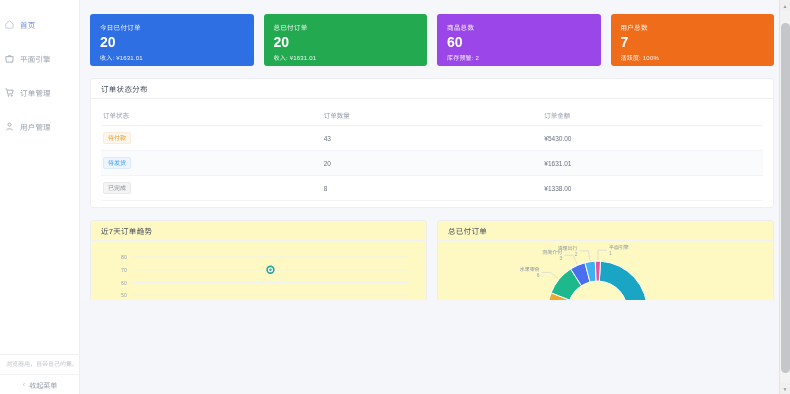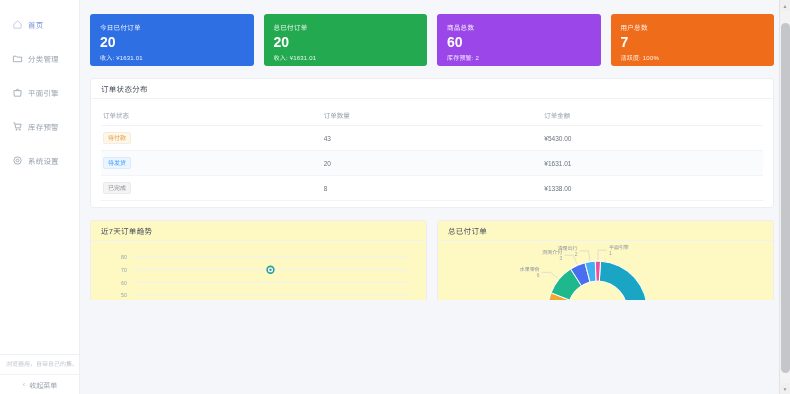--- a/index.html
+++ b/index.html
@@ -17,21 +17,21 @@
     width: 80px; height: 394px;
     background: #ffffff;
     border-right: 1px solid #eceef2;
     display: flex; flex-direction: column;
     padding-top: 14px;
     flex: 0 0 80px;
     position: relative;
   }
   .nav-item {
     display: flex; align-items: center; gap: 5px;
-    height: 20px; margin-bottom: 14px; padding-left: 12px;
+    height: 20px; margin-bottom: 14px; padding-left: 4px;
     cursor: pointer;
   }
   .nav-item .ico { width: 11px; height: 11px; flex: 0 0 11px; color: #9aa3b0; display:flex; align-items:center; justify-content:center; }
   .nav-item .ico svg { width: 11px; height: 11px; display:block; }
   .nav-item .lbl {
     font-size: 7.5px; color: #9aa3b0; white-space: nowrap; letter-spacing: .2px;
   }
   .nav-item.active .lbl { color: #7b95d8; }
   .nav-item.active .ico { color: #b7c4e6; }
 
@@ -129,52 +129,44 @@
           <span class="ico">
             <svg viewBox="0 0 24 24" fill="none" stroke="currentColor" stroke-width="1.8">
               <path d="M4 11 12 4l8 7v8a1 1 0 0 1-1 1H5a1 1 0 0 1-1-1z"></path>
             </svg>
           </span>
           <span class="lbl">首页</span>
         </div>
         <div class="nav-item">
           <span class="ico">
             <svg viewBox="0 0 24 24" fill="none" stroke="currentColor" stroke-width="1.8">
-              <path d="M3 7h6l2 2h10v10H3z"></path>
-            </svg>
-          </span>
-          <span class="lbl">分类管理</span>
-        </div>
-        <div class="nav-item">
-          <span class="ico">
-            <svg viewBox="0 0 24 24" fill="none" stroke="currentColor" stroke-width="1.8">
               <path d="M4 8h16l-1 12H5z"></path>
               <path d="M9 8a3 3 0 0 1 6 0"></path>
             </svg>
           </span>
           <span class="lbl">平面引擎</span>
         </div>
         <div class="nav-item">
           <span class="ico">
             <svg viewBox="0 0 24 24" fill="none" stroke="currentColor" stroke-width="1.8">
               <path d="M3 4h3l2 11h10l2-8H7"></path>
               <circle cx="10" cy="19" r="1.3"></circle>
               <circle cx="17" cy="19" r="1.3"></circle>
             </svg>
           </span>
-          <span class="lbl">库存预警</span>
+          <span class="lbl">订单管理</span>
         </div>
         <div class="nav-item">
           <span class="ico">
             <svg viewBox="0 0 24 24" fill="none" stroke="currentColor" stroke-width="1.8">
-              <circle cx="12" cy="12" r="3.2"></circle>
-              <circle cx="12" cy="12" r="8"></circle>
+              <circle cx="12" cy="8" r="3.4"></circle>
+              <path d="M5 20c1.4-4 11.6-4 14 0"></path>
             </svg>
           </span>
-          <span class="lbl">系统设置</span>
+          <span class="lbl">用户管理</span>
         </div>
       </div>
 
     <div class="sidebar-foot">
       <div class="foot-note">浏览器用，自带自己的集。</div>
       <div class="collapse-btn">
         <span class="chev">‹</span>
         <span>收起菜单</span>
       </div>
     </div>

